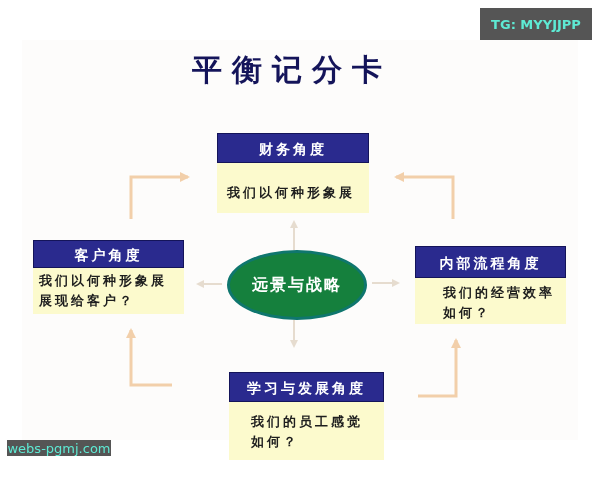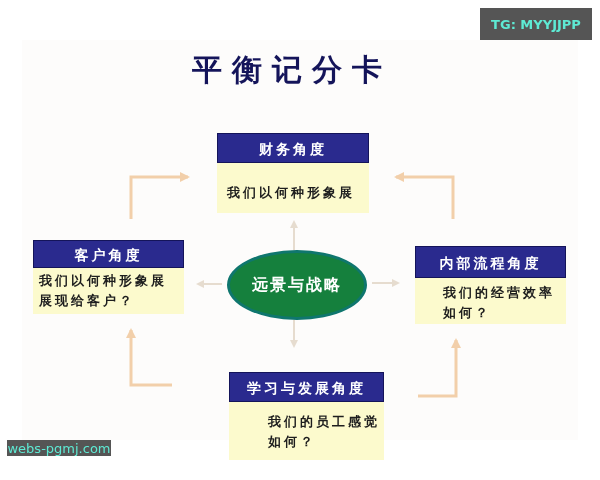--- a/index.html
+++ b/index.html
@@ -33,21 +33,21 @@
   #card-customer { left: 33px; top: 240px; width: 151px; }
   #card-customer .hdr { height: 28px; line-height: 30px; font-family: Liberation Serif, serif; }
   #card-customer .body { height: 46px; padding: 3px 0 0 6px; }
 
   #card-internal { left: 415px; top: 246px; width: 151px; }
   #card-internal .hdr { height: 32px; line-height: 32px; }
   #card-internal .body { height: 46px; padding: 5px 0 0 28px; }
 
   #card-learning { left: 229px; top: 348px; width: 155px; margin-top: 24px; }
   #card-learning .hdr { height: 30px; line-height: 30px; }
-  #card-learning .body { height: 58px; padding: 10px 0 0 39px; }
+  #card-learning .body { height: 58px; padding: 10px 0 0 22px; }
 
   .ellipse {
     position: absolute; left: 227px; top: 250px; width: 140px; height: 70px;
     border-radius: 50%; background: #15803d; border: 3px solid #0f766e;
     color: #ffffff; font-weight: bold; font-size: 16px; letter-spacing: 2px;
     display: flex; align-items: center; justify-content: center;
     box-sizing: border-box;
   }
   svg.arrows { position: absolute; left: 0; top: 0; }
   .badge {

